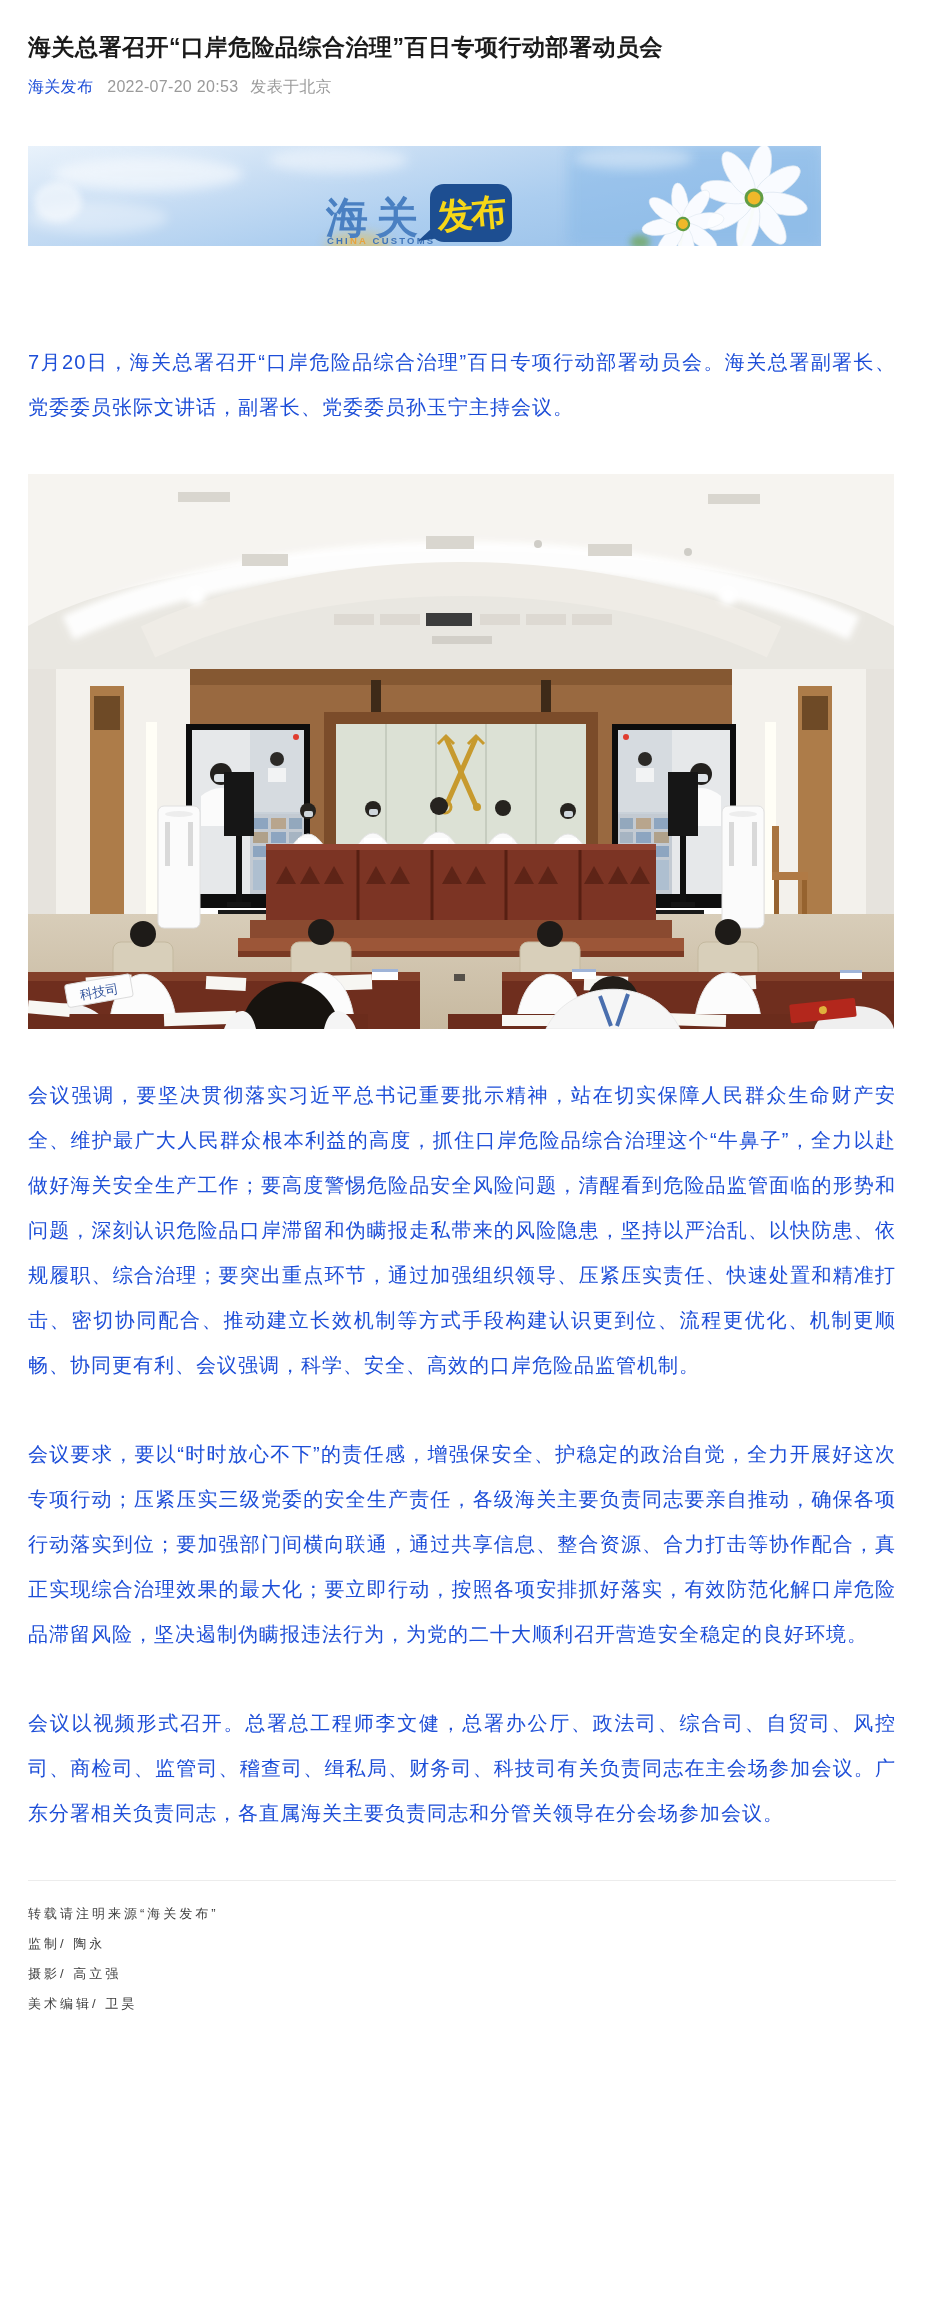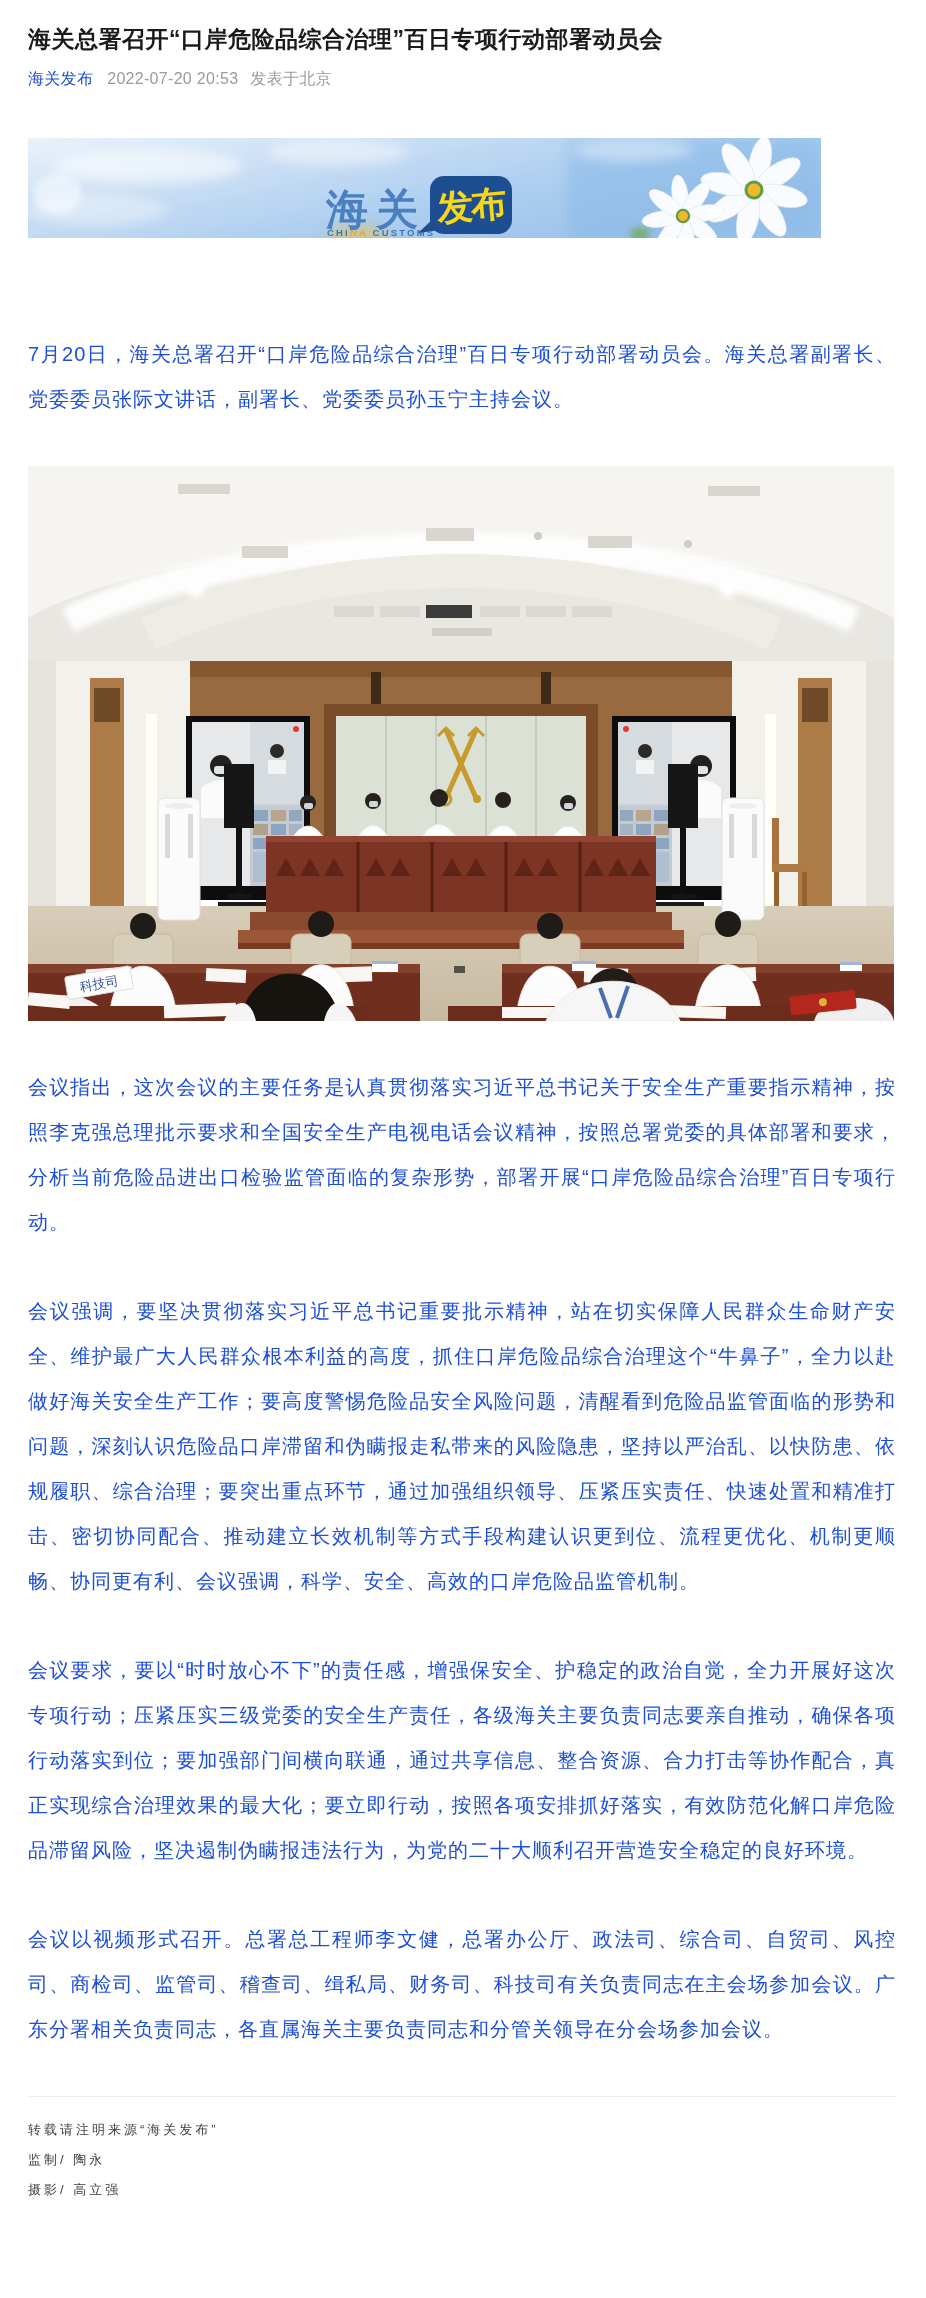--- a/index.html
+++ b/index.html
@@ -1,18 +1,18 @@
 <!DOCTYPE html>
 <html><head>
 <meta charset="utf-8">
 <style>
   * { box-sizing: border-box; }
   html,body { margin:0; padding:0; background:#ffffff; }
   body { font-family:"Liberation Sans","DejaVu Sans",sans-serif; }
-  .page { width:926px; height:2220px; margin:8px auto; background:#fff; overflow:hidden;border-radius:6px; }
+  .page { width:926px; height:2220px; margin:16px auto; background:#fff; overflow:hidden;border-radius:6px; }
   .content { padding:16px 30px 0 28px; }
 
   .title { font-size:23px; line-height:31px; font-weight:700; color:#1a1a1a;
            letter-spacing:0.5px; margin:0 0 13px 0; }
 
   .byline { font-size:16px; line-height:22px; color:#9a9a9a; letter-spacing:0.3px; }
   .byline .account { color:#1d4ed8; margin-right:14px; }
   .byline .pubdate { margin-right:12px; }
 
   .banner { width:793px; height:100px; margin-top:48px; margin-bottom:94px;
@@ -367,27 +367,27 @@
             <circle cx="795" cy="536" r="4" fill="#e0b13c"></circle>
           </g>
           <g transform="rotate(-10 72 517)">
             <rect x="38" y="505" width="66" height="23" rx="3" fill="#fdfdfd" stroke="#dcdcdc"></rect>
             <text x="71" y="522" text-anchor="middle" font-size="13" fill="#31539c">科技司</text>
           </g>
         </g>
       </svg>
     </div>
 
-    <p class="body-p">会议指出，这次会议的主要任务是认真贯彻落实习近平总书记关于安全生产重要指示精神，按照李克强总理批示要求和全国安全生产电视电话会议精神，按照总署党委的具体部署和要求，分析当前危险品进出口检验监管面临的复杂形势，部署开展“口岸危险品综合治理”百日专项行动。</p>
     <p class="body-p">会议强调，要坚决贯彻落实习近平总书记重要批示精神，站在切实保障人民群众生命财产安全、维护最广大人民群众根本利益的高度，抓住口岸危险品综合治理这个“牛鼻子”，全力以赴做好海关安全生产工作；要高度警惕危险品安全风险问题，清醒看到危险品监管面临的形势和问题，深刻认识危险品口岸滞留和伪瞒报走私带来的风险隐患，坚持以严治乱、以快防患、依规履职、综合治理；要突出重点环节，通过加强组织领导、压紧压实责任、快速处置和精准打击、密切协同配合、推动建立长效机制等方式手段构建认识更到位、流程更优化、机制更顺畅、协同更有利、会议强调，科学、安全、高效的口岸危险品监管机制。</p>
     <p class="body-p">会议要求，要以“时时放心不下”的责任感，增强保安全、护稳定的政治自觉，全力开展好这次专项行动；压紧压实三级党委的安全生产责任，各级海关主要负责同志要亲自推动，确保各项行动落实到位；要加强部门间横向联通，通过共享信息、整合资源、合力打击等协作配合，真正实现综合治理效果的最大化；要立即行动，按照各项安排抓好落实，有效防范化解口岸危险品滞留风险，坚决遏制伪瞒报违法行为，为党的二十大顺利召开营造安全稳定的良好环境。</p>
     <p class="body-p">会议以视频形式召开。总署总工程师李文健，总署办公厅、政法司、综合司、自贸司、风控司、商检司、监管司、稽查司、缉私局、财务司、科技司有关负责同志在主会场参加会议。广东分署相关负责同志，各直属海关主要负责同志和分管关领导在分会场参加会议。</p>
 
     <hr class="divider">
 
     <div class="credits">
       <div>转载请注明来源“海关发布”</div>
       <div>监制/ 陶永</div>
       <div>摄影/ 高立强</div>
+      <div>美术编辑/ 卫昊</div>
     </div>
 
   </div>
 </div>
 
 </body></html>

